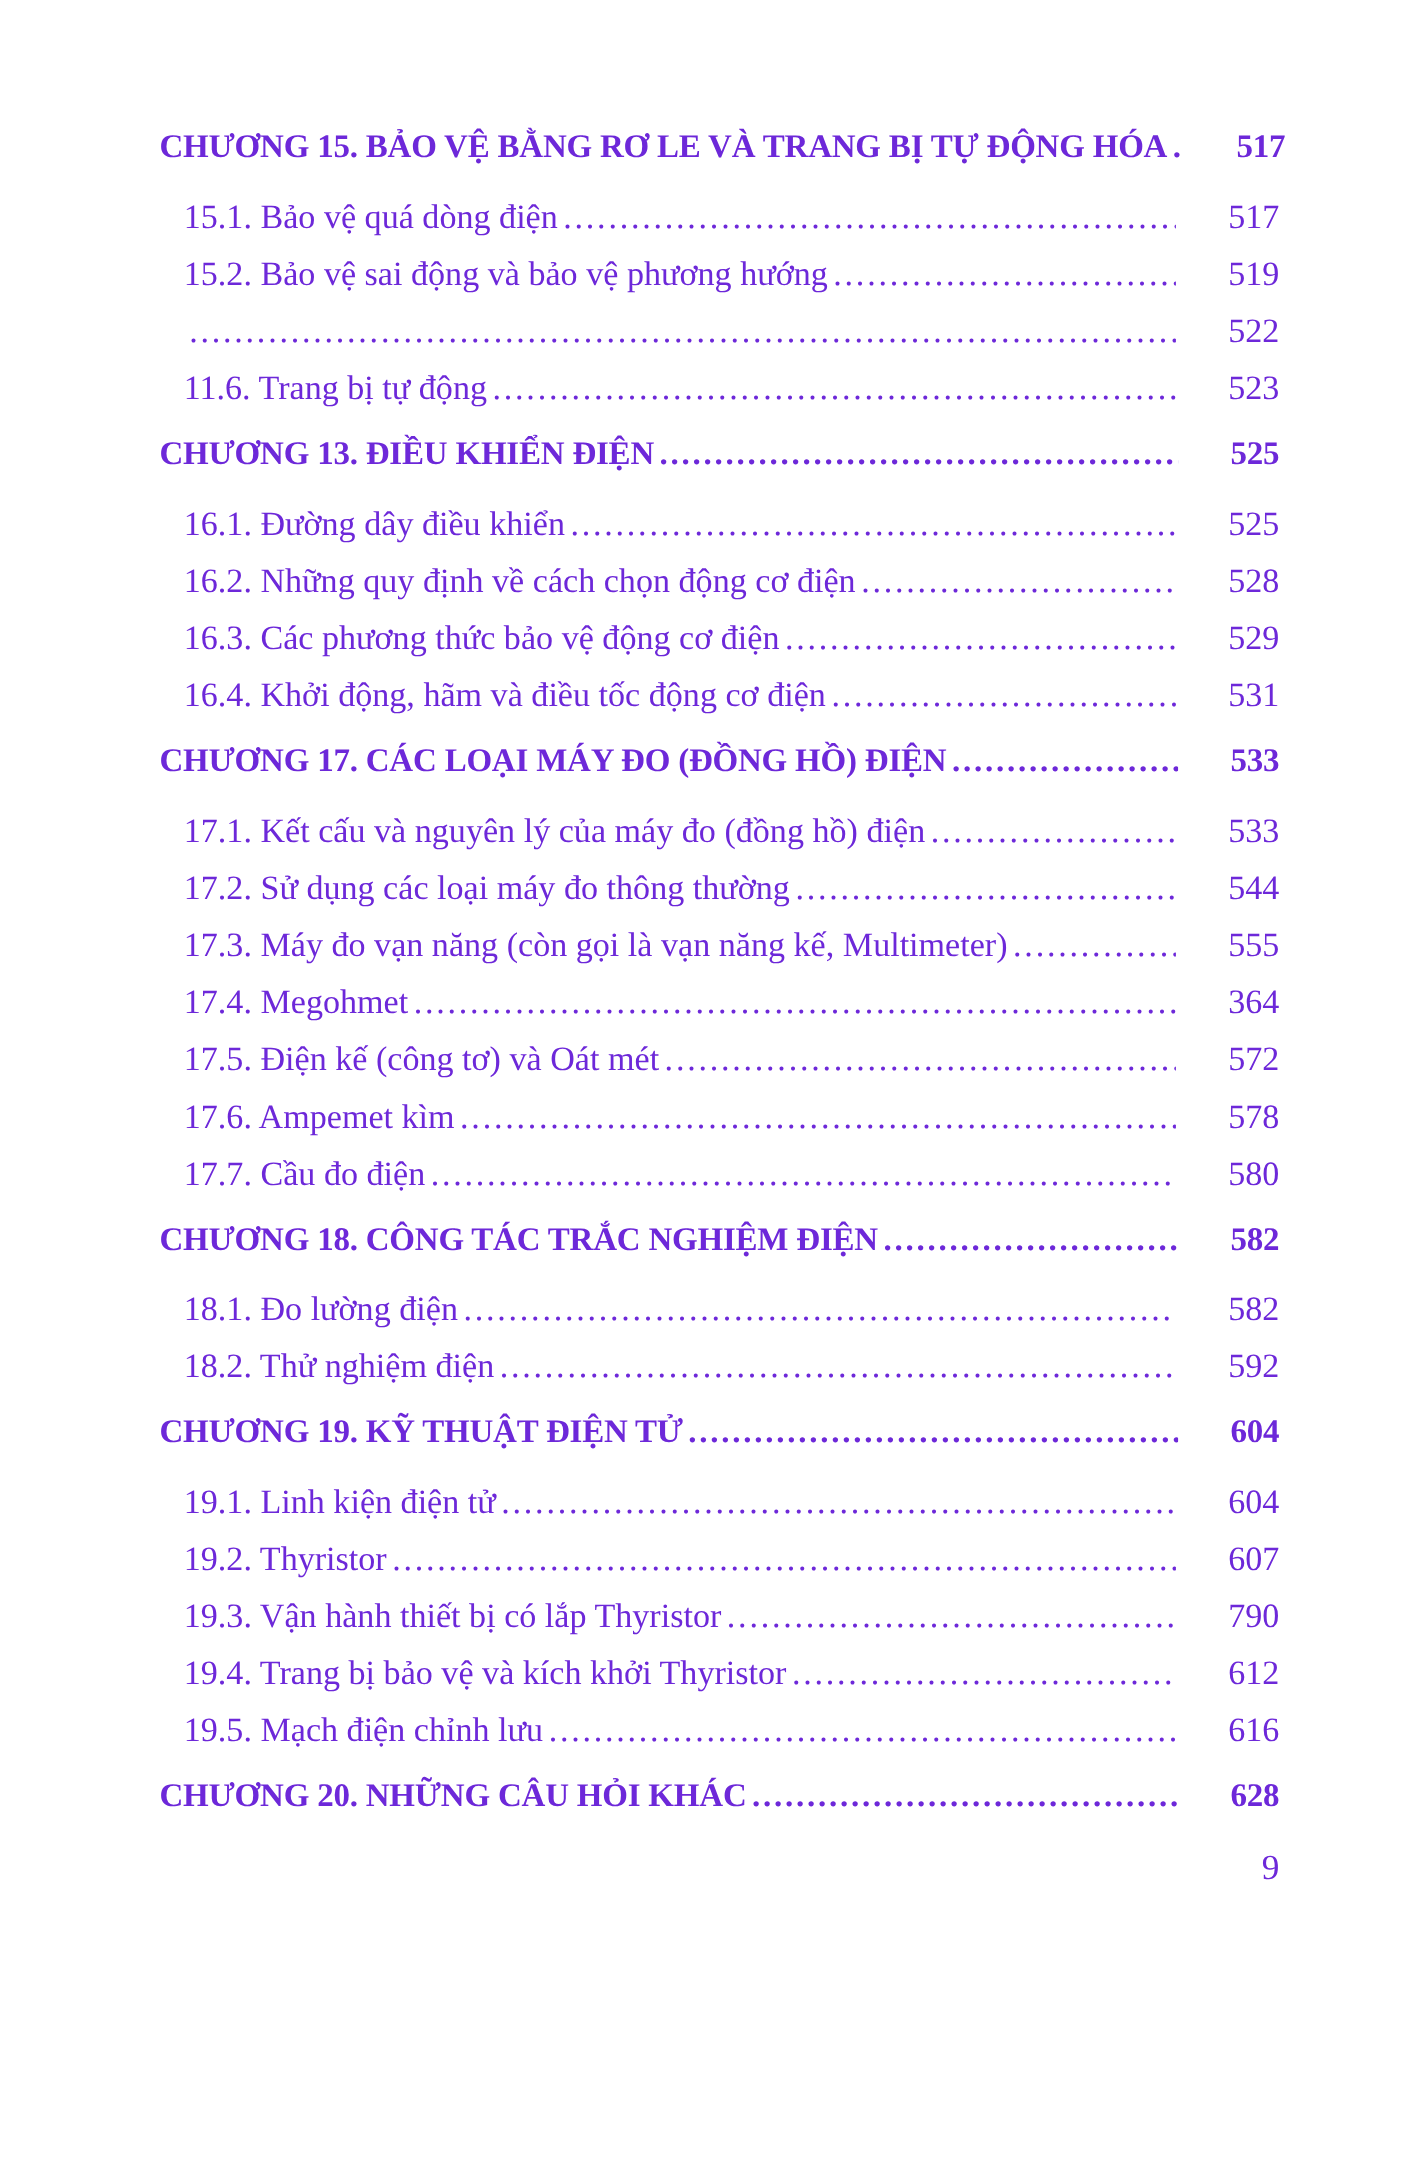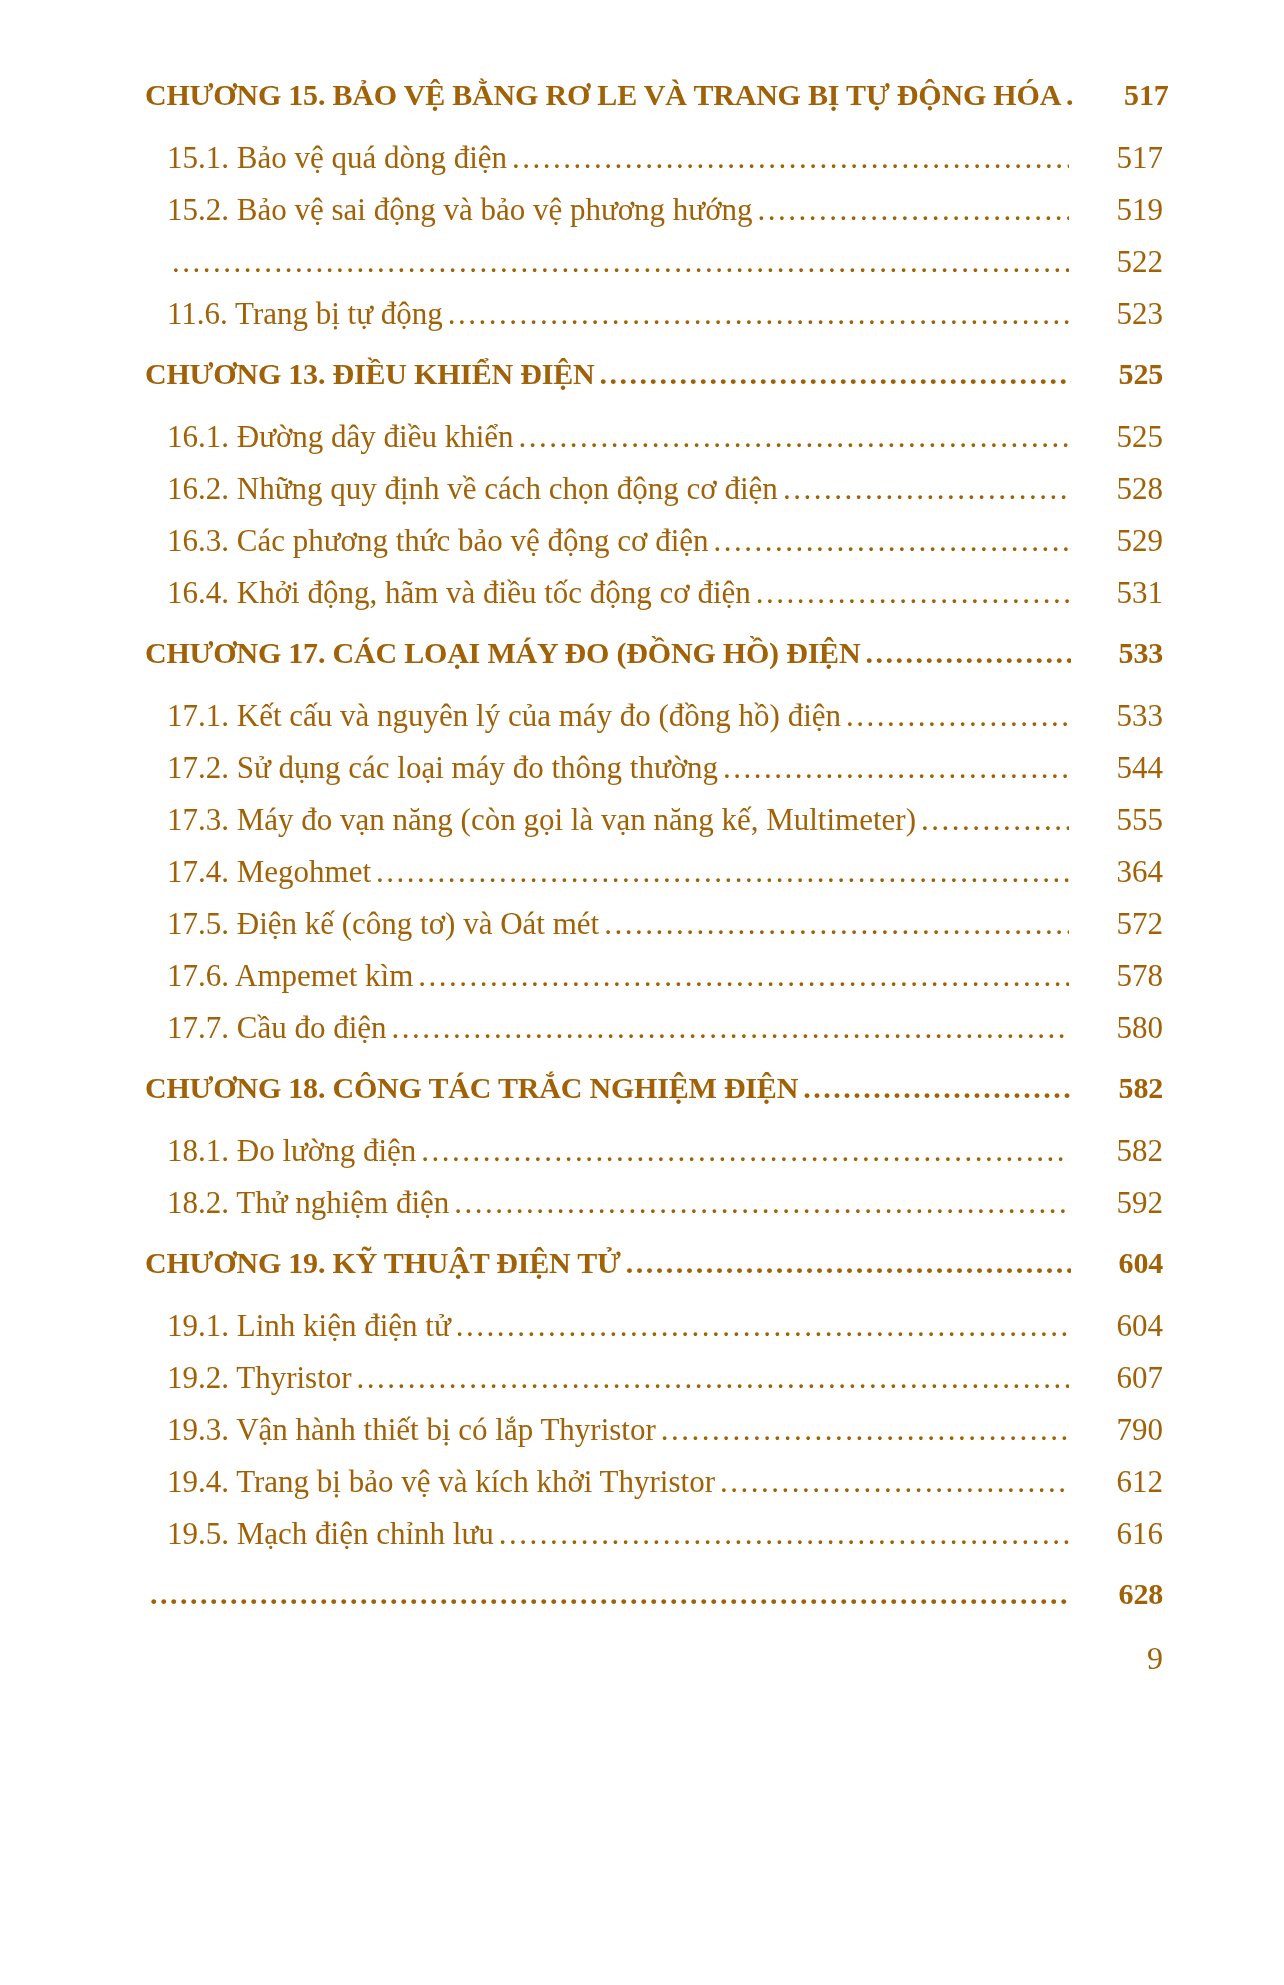--- a/index.html
+++ b/index.html
@@ -7,24 +7,24 @@
     margin: 0;
     padding: 0;
     background: #ffffff;
   }
   .page {
     position: relative;
     width: 1284px;
     height: 1985px;
     margin: 0 auto;
     background: #ffffff;
-    color: #a16207;
+    color: #6d28d9;
     font-family: "Liberation Serif", "DejaVu Serif", serif;
     box-sizing: border-box;
-    padding: 61px 121px 0 145px;
+    padding: 100px 121px 0 145px;
     overflow: hidden;
   }
   .toc { display: block; }
   .row {
     display: flex;
     align-items: baseline;
     height: 52px;
     line-height: 52px;
   }
   .row.chapter {
@@ -197,18 +197,19 @@
         <span class="label">19.4. Trang bị bảo vệ và kích khởi Thyristor</span>
         <span class="dots" aria-hidden="true"></span>
         <span class="pg">612</span>
       </div>
       <div class="row section">
         <span class="label">19.5. Mạch điện chỉnh lưu</span>
         <span class="dots" aria-hidden="true"></span>
         <span class="pg">616</span>
       </div>
       <div class="row chapter">
+        <span class="label">CHƯƠNG 20. NHỮNG CÂU HỎI KHÁC</span>
         <span class="dots" aria-hidden="true"></span>
         <span class="pg">628</span>
       </div>
     </div>
   <div class="folio">9</div>
 </div>
 
 </body></html>

